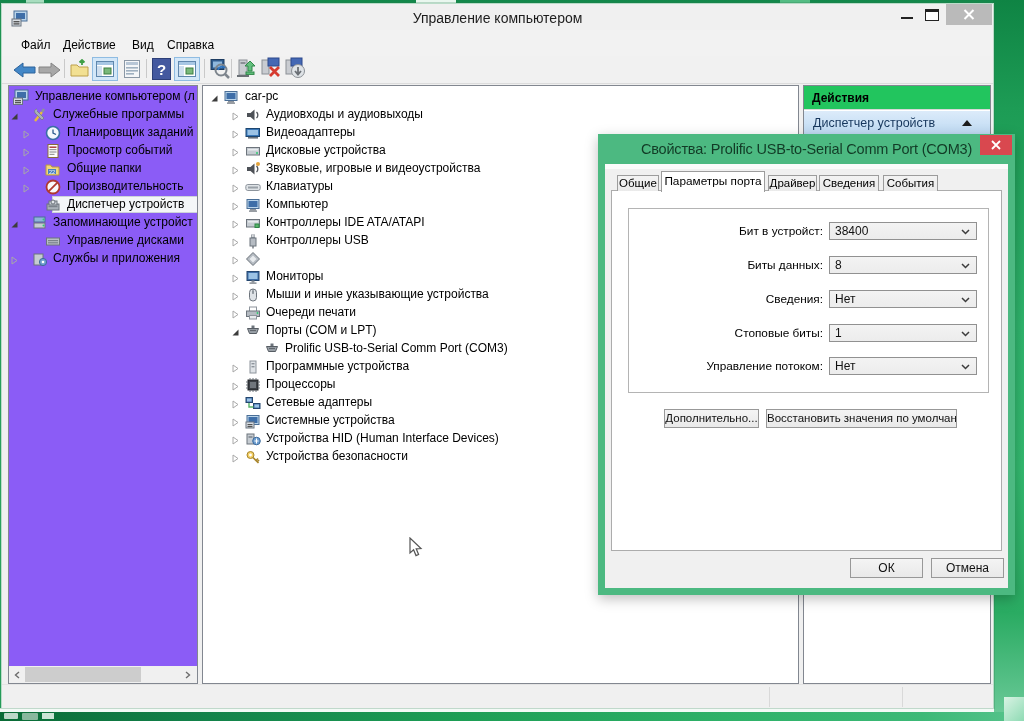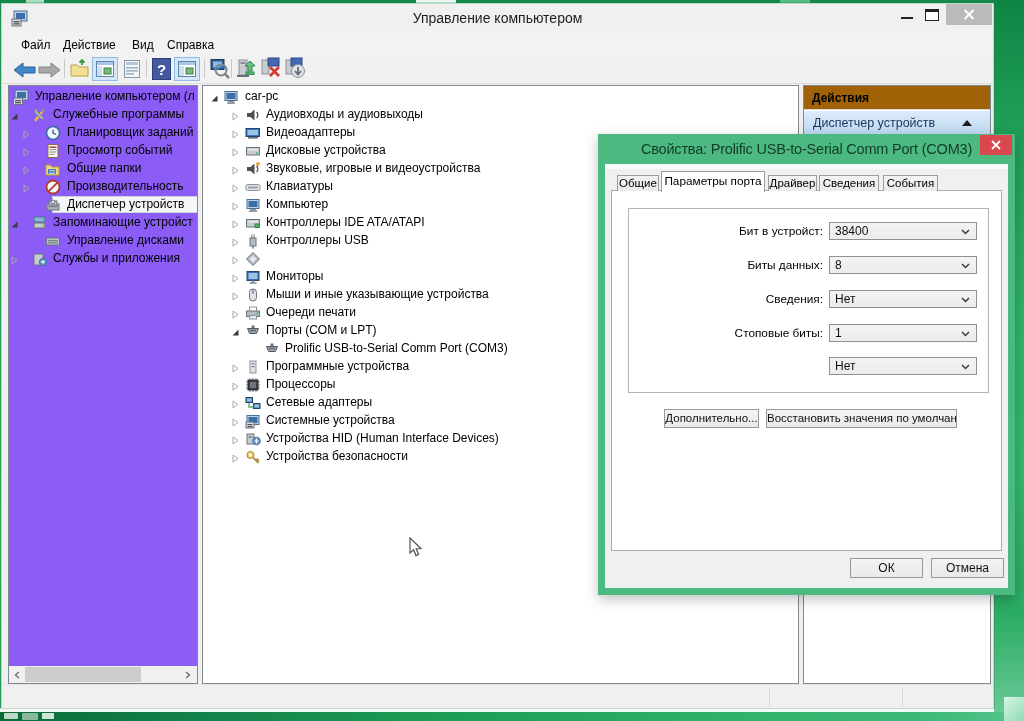--- a/index.html
+++ b/index.html
@@ -398,21 +398,21 @@
         <path d="M2 1 L7 4.5 L2 8 Z" fill="none" stroke="#a8a8a8"></path>
       </svg></span>
     <span class="a" style="left:42px;top:363px"><svg width="16" height="16" viewBox="0 0 16 16">
         <circle cx="5.5" cy="6" r="3.5" fill="#f3cf63" stroke="#a8862c"></circle>
         <circle cx="5.5" cy="6" r="1.4" fill="#fff"></circle>
         <path d="M8 8.5 L13.5 14 M11 11.5 L13 9.5 M12.3 12.8 L14 11" stroke="#a8862c" stroke-width="1.6" fill="none"></path>
       </svg></span>
     <span class="a" style="left:63px;top:362px;white-space:nowrap;line-height:17px">Устройства безопасности</span>
 </div>
 <div class="a" style="left:803px;top:85px;width:188px;height:599px;background:#fff;border:1px solid #828790;overflow:hidden">
-<div class="a" style="left:0;top:0;width:186px;height:24px;background:#a16207;border-bottom:1px solid #d8d8d8;font-weight:bold;line-height:24px;padding-left:8px">Действия</div>
+<div class="a" style="left:0;top:0;width:186px;height:24px;background:#22c55e;border-bottom:1px solid #d8d8d8;font-weight:bold;line-height:24px;padding-left:8px">Действия</div>
 <div class="a" style="left:0;top:25px;width:186px;height:24px;background:linear-gradient(#dcebfa,#bdd9f2);line-height:24px;padding-left:9px;color:#16365c;font-size:12.5px">Диспетчер устройств<svg class="a" style="left:158px;top:9px" width="10" height="7" viewBox="0 0 10 7">
         <path d="M0 6 L5 0 L10 6 Z" fill="#1c1c1c"></path>
       </svg></div>
 </div>
 <div class="a" style="left:2px;top:684px;width:991px;height:24px;background:#f0f0f0;border-top:1px solid #e4e4e4">
     <div class="a" style="left:767px;top:2px;width:1px;height:20px;background:#d9d9d9"></div>
     <div class="a" style="left:900px;top:2px;width:1px;height:20px;background:#d9d9d9"></div>
   </div>
 <div class="a" style="left:598px;top:134px;width:417px;height:461px;background:#4cb981;box-shadow:0 4px 12px rgba(0,0,0,0.25)">
 <div class="a" style="left:0;top:0;width:417px;height:30px;line-height:31px;text-align:center;font-size:14.5px;color:#123b26;letter-spacing:-0.2px">Свойства: Prolific USB-to-Serial Comm Port (COM3)</div>
@@ -439,20 +439,21 @@
           <path d="M1 1 L4.5 4.5 L8 1" fill="none" stroke="#3c3c3c" stroke-width="1.5"></path>
         </svg></div>
 <div class="lbl" style="left:24px;top:127px;width:194px">Сведения:</div>
 <div class="sel" style="left:224px;top:126px;width:148px">Нет<svg width="9" height="6" viewBox="0 0 9 6">
           <path d="M1 1 L4.5 4.5 L8 1" fill="none" stroke="#3c3c3c" stroke-width="1.5"></path>
         </svg></div>
 <div class="lbl" style="left:24px;top:161px;width:194px">Стоповые биты:</div>
 <div class="sel" style="left:224px;top:160px;width:148px">1<svg width="9" height="6" viewBox="0 0 9 6">
           <path d="M1 1 L4.5 4.5 L8 1" fill="none" stroke="#3c3c3c" stroke-width="1.5"></path>
         </svg></div>
+<div class="lbl" style="left:24px;top:194px;width:194px">Управление потоком:</div>
 <div class="sel" style="left:224px;top:193px;width:148px">Нет<svg width="9" height="6" viewBox="0 0 9 6">
           <path d="M1 1 L4.5 4.5 L8 1" fill="none" stroke="#3c3c3c" stroke-width="1.5"></path>
         </svg></div>
 <div class="btn" style="left:59px;top:245px;width:95px;height:19px;line-height:17px;font-size:11.5px">Дополнительно...</div>
 <div class="btn" style="left:161px;top:245px;width:191px;height:19px;line-height:17px;font-size:11.5px">Восстановить значения по умолчанию</div>
 <div class="btn" style="left:245px;top:394px;width:73px;height:20px;line-height:18px">ОК</div>
 <div class="btn" style="left:326px;top:394px;width:73px;height:20px;line-height:18px">Отмена</div>
 </div>
 </div>
 <svg class="a" style="left:407px;top:537px" width="16" height="21" viewBox="0 0 16 21">

